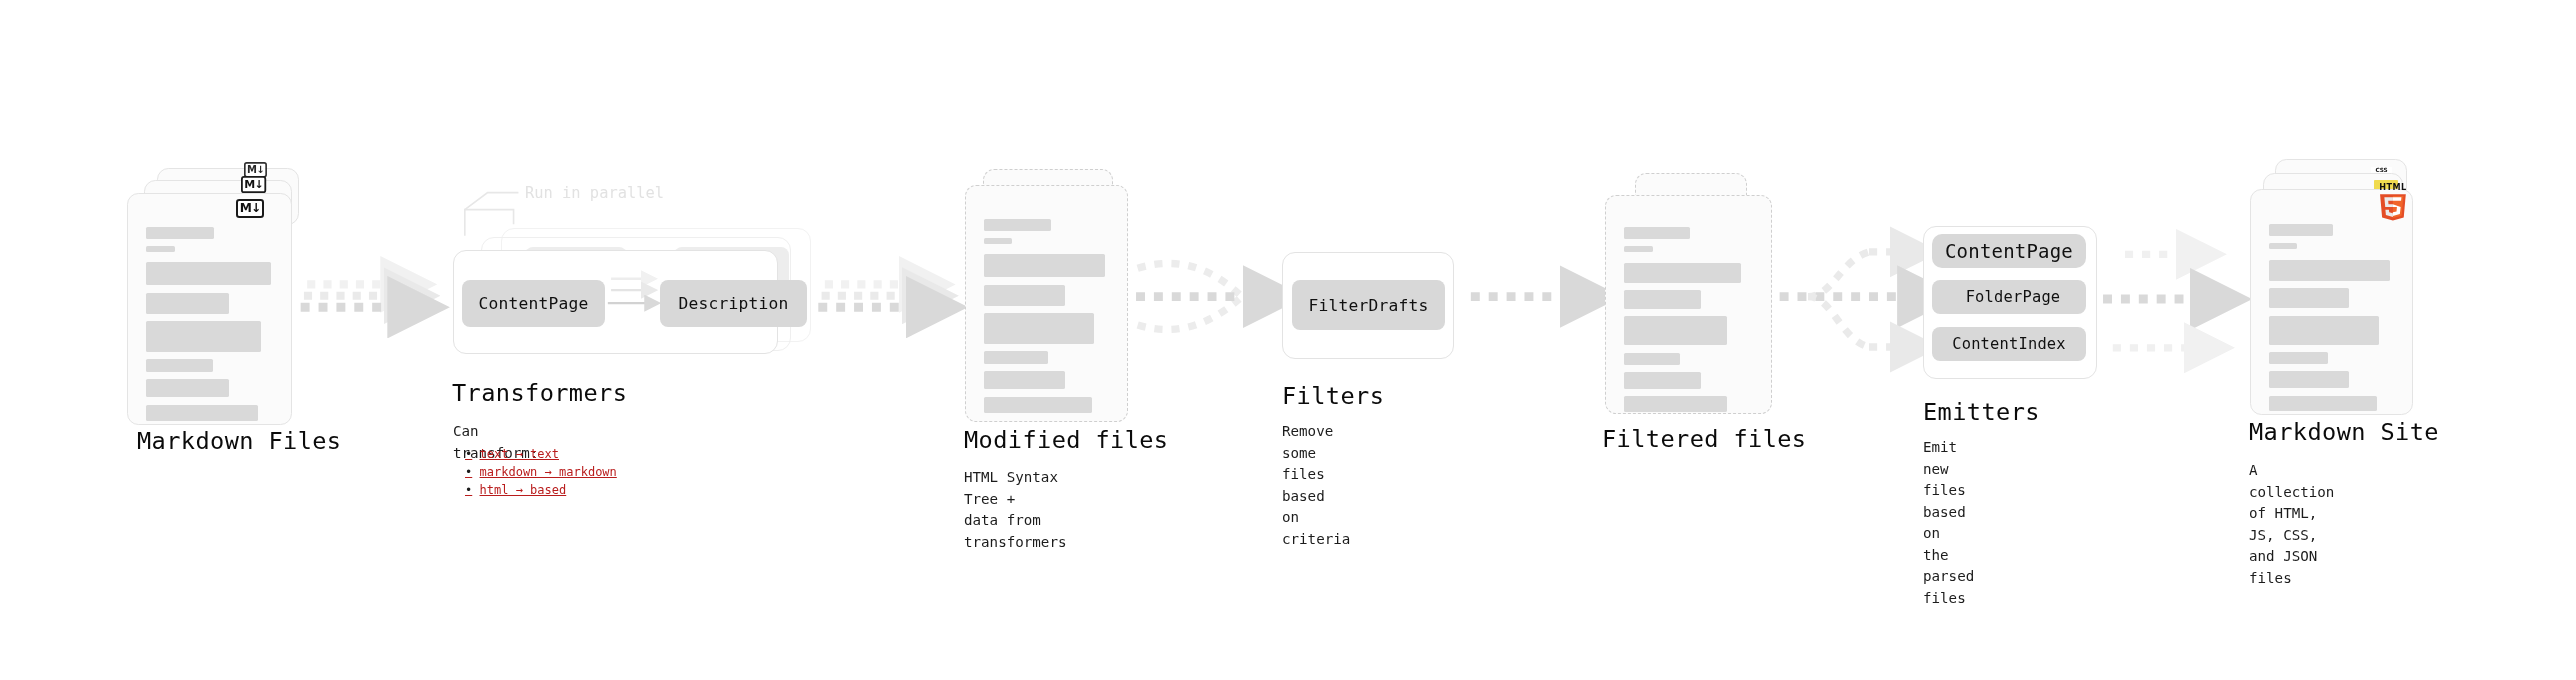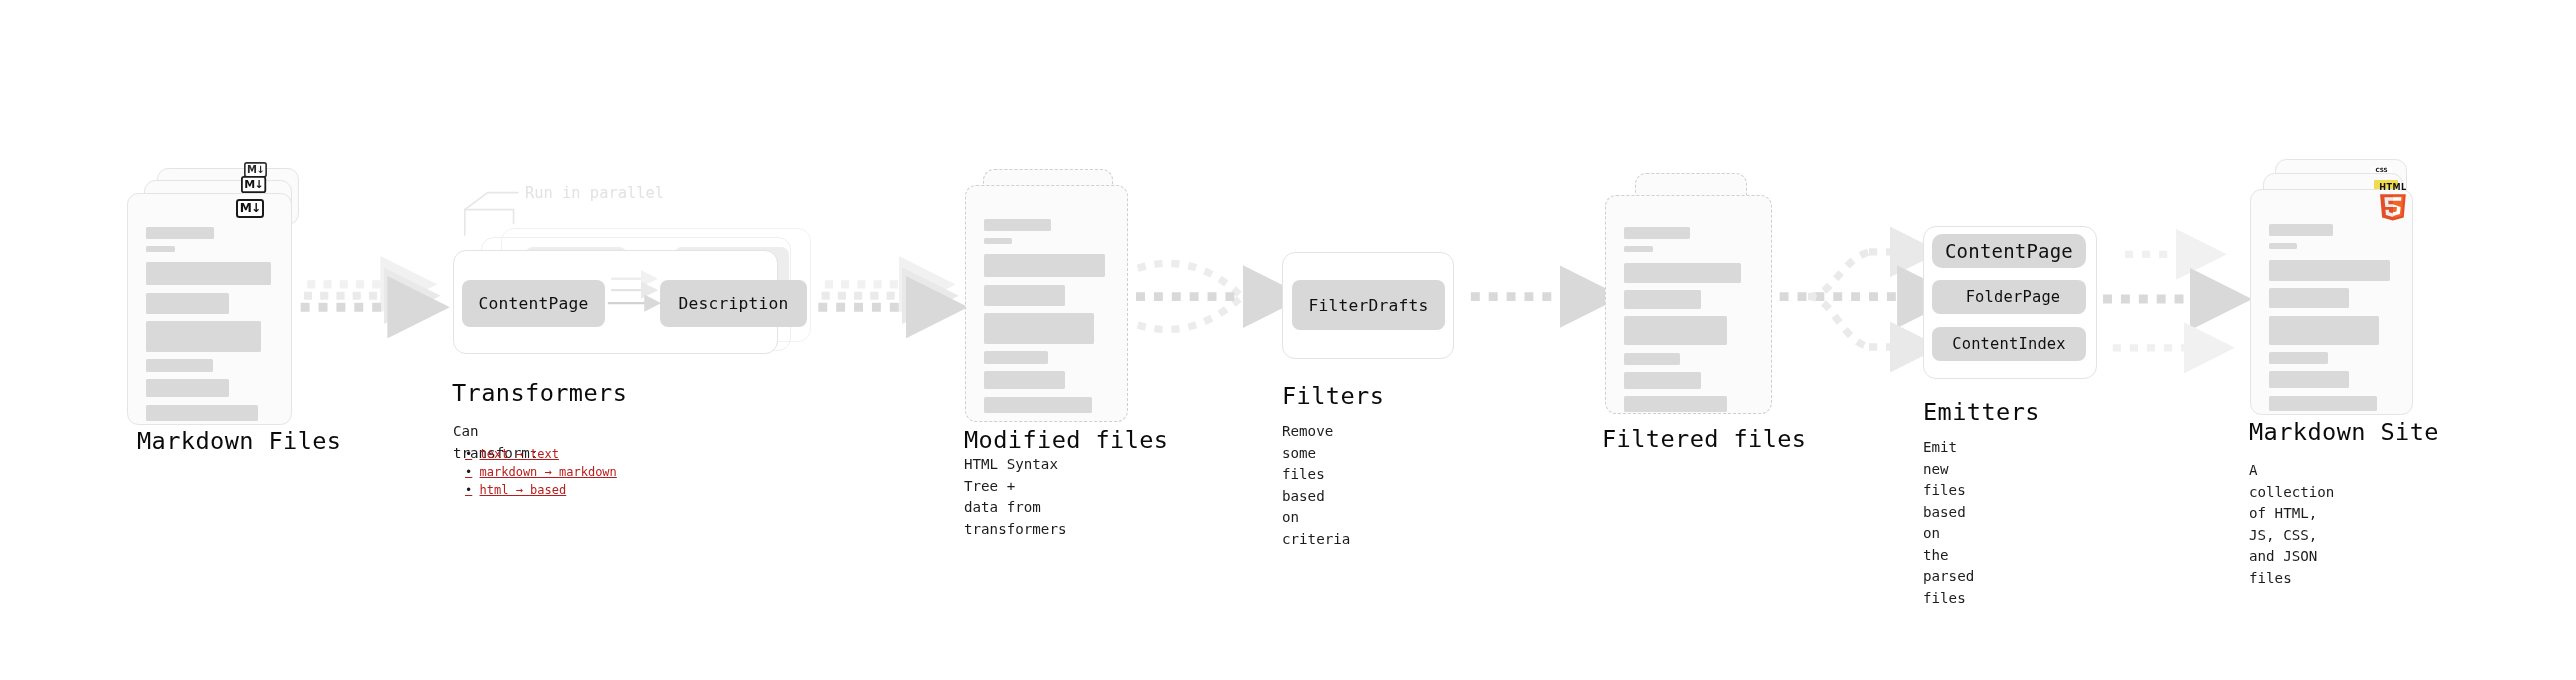--- a/index.html
+++ b/index.html
@@ -262,21 +262,21 @@
         <div class="bar tiny"></div>
         <div class="bar" style="width:94%;height:23px;"></div>
         <div class="bar" style="width:63%;height:21px;"></div>
         <div class="bar" style="width:86%;height:31px;"></div>
         <div class="bar" style="width:50%;height:13px;"></div>
         <div class="bar" style="width:63%;height:18px;"></div>
         <div class="bar" style="width:84%;height:16.3px;"></div>
       </div>
     </div>
     <div class="title" style="left:964px;top:426px;">Modified files</div>
-    <div class="subtitle" style="left:964px;top:454px;">HTML Syntax Tree +
+    <div class="subtitle" style="left:964px;top:467px;">HTML Syntax Tree +
 data from transformers</div>
   </div>
 
   <div class="node" style="left:0;top:0;">
     <div class="groupbox" style="left:1282px;top:252px;width:172px;height:107px;"></div>
     <div class="pill" style="left:1292px;top:280px;width:153px;height:50px;font-size:16.3px;text-align:right;">FilterDrafts</div>
     <div class="title" style="left:1282px;top:382px;">Filters</div>
     <div class="subtitle" style="left:1282px;top:421px;">Remove some files based
 on criteria</div>
   </div>

